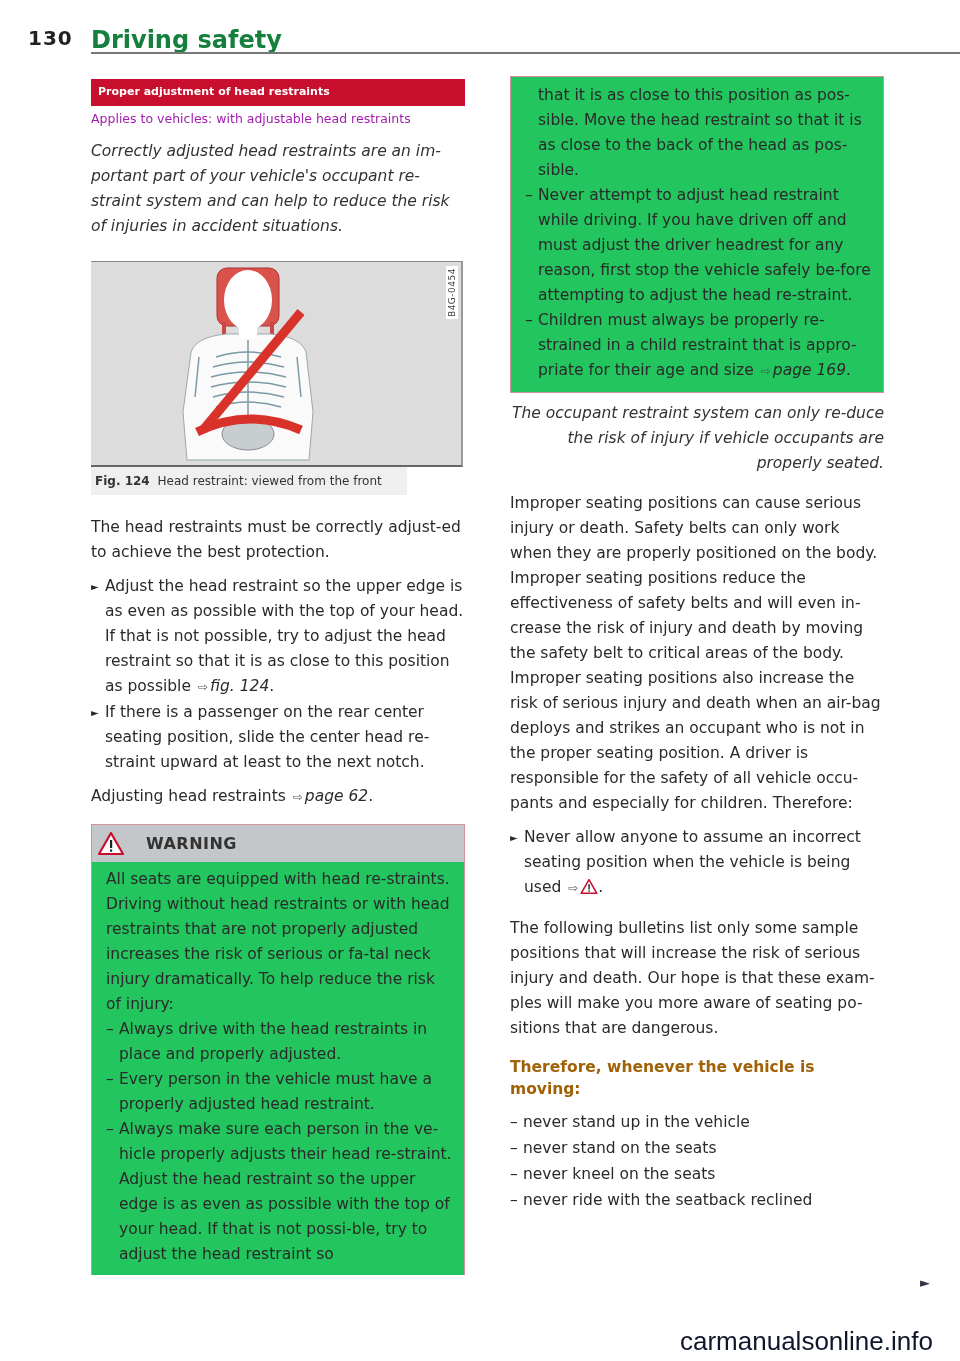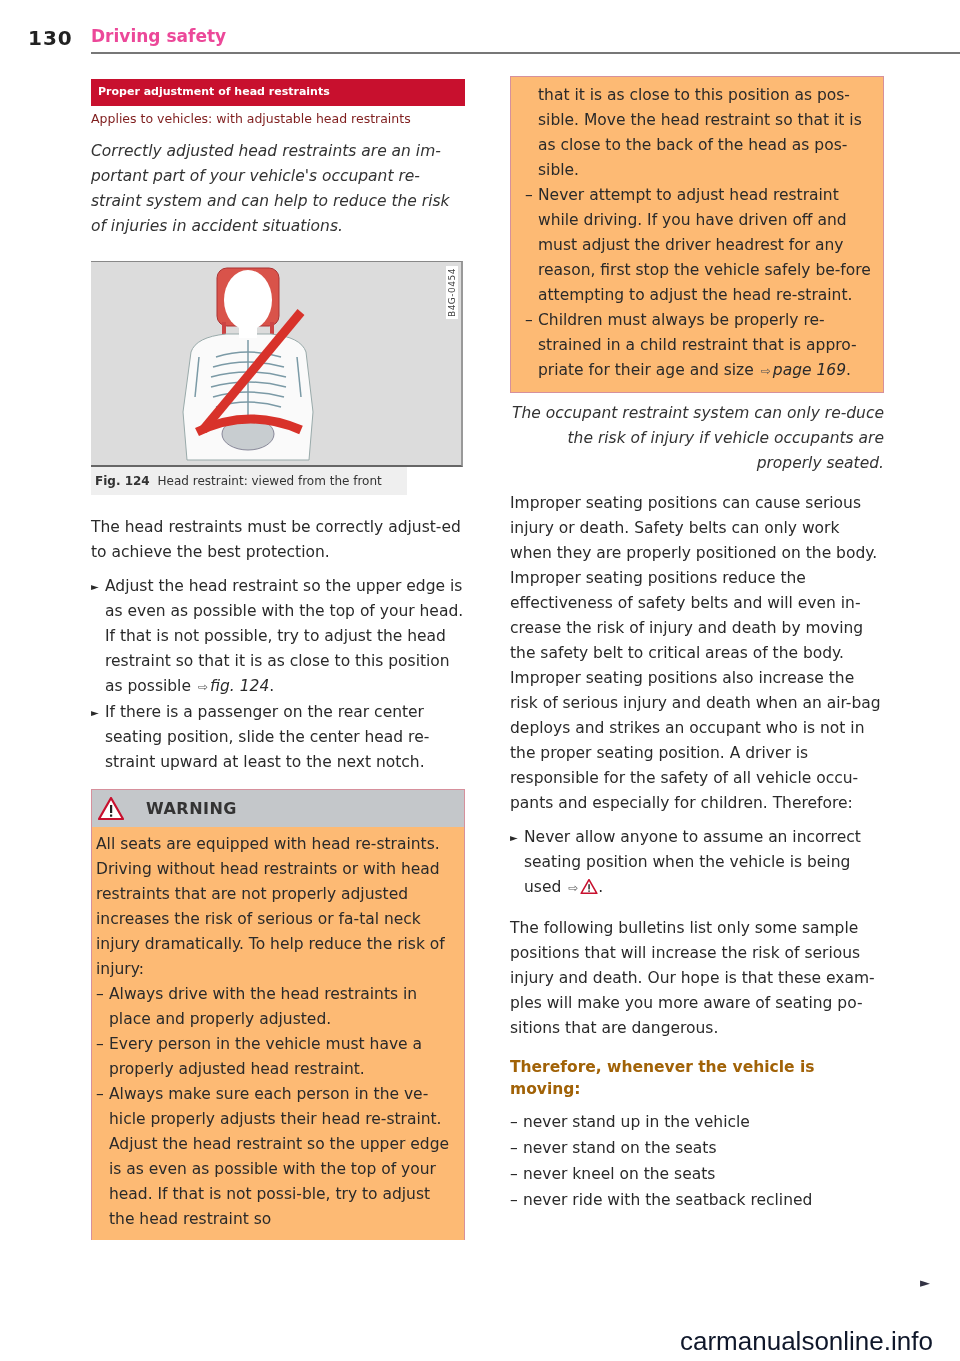--- a/index.html
+++ b/index.html
@@ -1,29 +1,29 @@
 <!DOCTYPE html>
 <html><head>
 <meta charset="utf-8">
 <style>
   * { box-sizing: border-box; margin: 0; padding: 0; }
   html, body { width: 960px; height: 1361px; background: #ffffff; overflow: hidden; }
   body { position: relative; font-family: "DejaVu Sans", sans-serif; color: #2a2a2a; }
 
   .page-header { position: absolute; left: 28px; top: 24px; width: 910px; height: 30px; }
   .page-number { position: absolute; left: 0; top: 2px; font-size: 20px; font-weight: bold; color: #222; letter-spacing: 1px; }
-  .section-title { position: absolute; left: 63px; top: 2px; font-size: 17px; font-weight: bold; color: #ec4899; }
+  .section-title { position: absolute; left: 63px; top: 2px; font-size: 24px; font-weight: bold; color: #15803d; }
   .header-rule { position: absolute; left: 91px; top: 52px; width: 869px; height: 2px; background: #777; }
 
   .col { position: absolute; width: 374px; }
   .col-left { left: 91px; top: 79px; }
   .col-right { left: 510px; top: 76px; }
 
   .red-heading { background: #c8102e; color: #fff; font-size: 11px; font-weight: bold; padding: 3px 6px 4px 7px; line-height: 20px; white-space: nowrap; }
-  .applies { font-size: 12.5px; color: #7f1d1d; margin-top: 5px; line-height: 16px; }
+  .applies { font-size: 12.5px; color: #a21caf; margin-top: 5px; line-height: 16px; }
   .intro { font-style: italic; font-size: 15.5px; line-height: 25px; color: #333; margin-top: 12px; }
 
   .figure { margin-top: 22px; position: relative; width: 372px; height: 206px; background: #dcdcdc; border-top: 1px solid #888; border-bottom: 2px solid #666; border-right: 2px solid #999; }
   .figure svg { position: absolute; left: 0; top: 0; }
   .fig-code { position: absolute; right: 3px; top: 4px; background: #fff; font-size: 9px; color: #444; writing-mode: vertical-rl; transform: rotate(180deg); padding: 2px 1px; letter-spacing: 0.5px; }
   .fig-caption { background: #efefef; font-size: 12px; line-height: 18px; padding: 5px 4px; color: #333; width: 316px; }
   .fig-caption b { font-weight: bold; margin-right: 4px; }
 
   p.body { font-size: 15.5px; line-height: 25px; color: #2a2a2a; }
   .mt-s { margin-top: 9px; }
@@ -34,25 +34,25 @@
   ul.tri li { position: relative; padding-left: 14px; font-size: 15.5px; line-height: 25px; }
   ul.tri li .bullet { position: absolute; left: 0; top: 0; font-size: 10px; }
 
   ul.dash { list-style: none; }
   ul.dash li { position: relative; padding-left: 13px; font-size: 15.5px; line-height: 25px; }
   ul.dash li .dash-mark { position: absolute; left: 0; top: 0; }
 
   .ref { font-style: italic; }
   .arrow { font-style: normal; font-size: 12px; color: #555; margin: 0 2px; }
 
-  .warning-box { border: 1px solid #d6909c; background: #fdba74; margin-top: 14px; }
+  .warning-box { border: 1px solid #d6909c; background: #22c55e; margin-top: 14px; }
   .warning-box.part1 { border-bottom: none; }
   .warning-head { background: #c4c7ca; height: 37px; display: flex; align-items: center; padding-left: 6px; }
   .warning-head .wtitle { font-size: 16px; font-weight: bold; color: #333; margin-left: 22px; letter-spacing: 0.5px; }
-  .warning-body { padding: 5px 10px 8px 4px; }
+  .warning-body { padding: 5px 10px 8px 14px; }
   .warning-body p { font-size: 15.5px; line-height: 25px; }
   .warning-box.part2 { margin-top: 0; padding: 0 10px 8px 14px; }
 
   .bold-head { font-weight: bold; font-size: 15.5px; line-height: 22px; color: #a16207; }
   .continue-arrow { position: absolute; left: 920px; top: 1275px; font-size: 13px; color: #334; }
 
   .watermark { position: absolute; left: 680px; top: 1326px; font-family: "Liberation Sans", sans-serif; font-size: 26px; color: #0f172a; }
 </style>
 </head>
 <body>
@@ -112,20 +112,24 @@
       <span class="bullet">►</span>
       <span>Adjust the head restraint so the upper edge is as even as possible with the top of your head. If that is not possible, try to adjust the head restraint so that it is as close to this position as possible</span>
       <span class="arrow">⇨</span><span class="ref">fig. 124</span><span>.</span>
     </li>
     <li>
       <span class="bullet">►</span>
       <span>If there is a passenger on the rear center seating position, slide the center head re-straint upward at least to the next notch.</span>
     </li>
   </ul>
 
+  <p class="body mt-s">
+    <span>Adjusting head restraints</span>
+    <span class="arrow">⇨</span><span class="ref">page 62</span><span>.</span>
+  </p>
 
   <div class="warning-box part1">
     <div class="warning-head">
       <svg width="26" height="23" viewBox="0 0 26 23">
         <polygon points="13,1 25,22 1,22" fill="#fff" stroke="#c8102e" stroke-width="2.2" stroke-linejoin="round"></polygon>
         <rect x="12" y="8" width="2.2" height="8" fill="#222"></rect>
         <rect x="12" y="17.5" width="2.2" height="2.2" fill="#222"></rect>
       </svg>
       <span class="wtitle">WARNING</span>
     </div>

